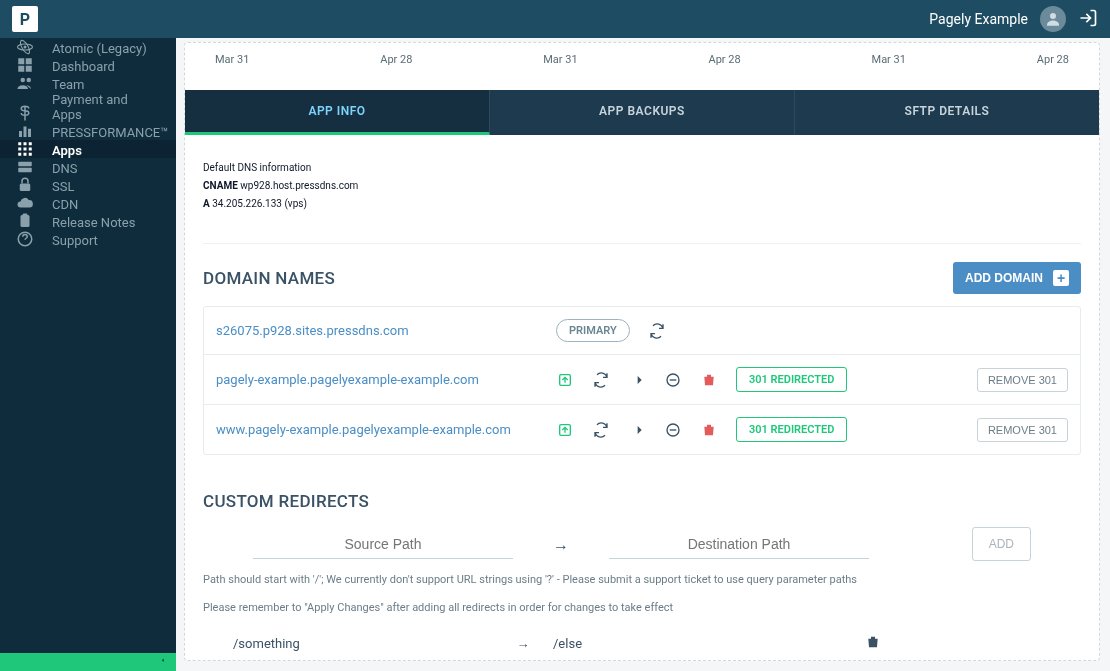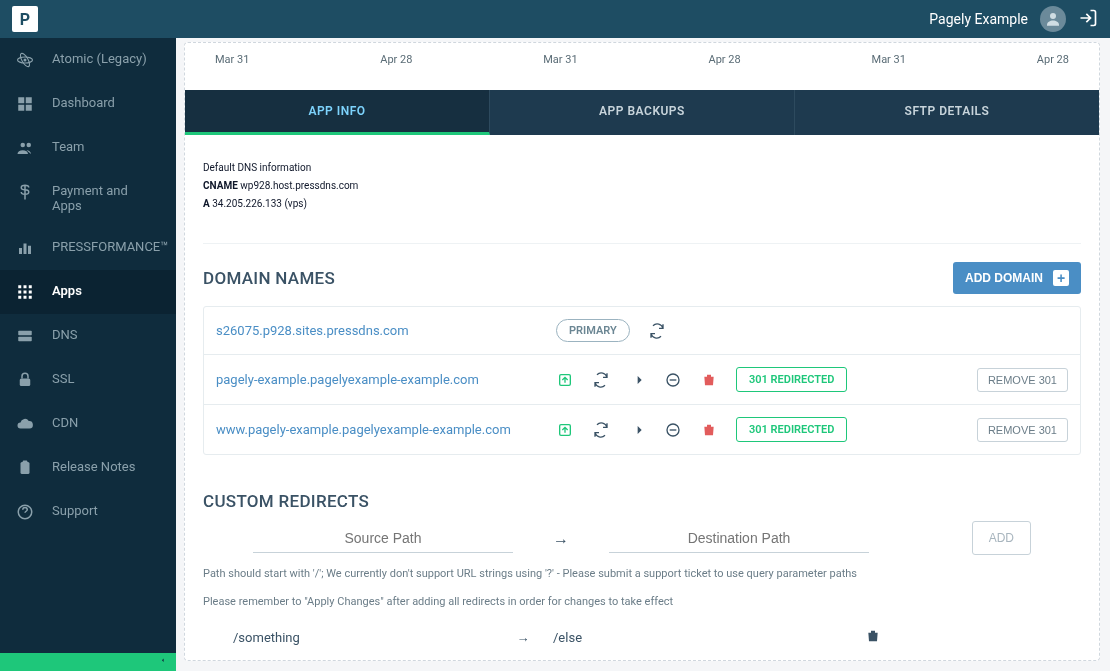--- a/index.html
+++ b/index.html
@@ -8,21 +8,21 @@
   .topbar { height: 38px; background: #1e4d63; display: flex; align-items: center; padding: 0 12px; justify-content: space-between; }
   .logo { width: 26px; height: 26px; background: #fff; color: #1e4d63; display: flex; align-items: center; justify-content: center; font-weight: 700; font-size: 16px; border-radius: 2px; }
   .topbar-right { display: flex; align-items: center; gap: 12px; color: #fff; font-size: 14px; }
   .avatar { width: 26px; height: 26px; border-radius: 50%; background: #6b8a9a; display: flex; align-items: center; justify-content: center; }
   .avatar svg { width: 18px; height: 18px; fill: #d0dde3; }
   .logout-icon svg { width: 20px; height: 20px; stroke: #fff; fill: none; stroke-width: 2; }
   
   .container { display: flex; height: 633px; }
   
   .sidebar { width: 176px; background: #0f2c3d; display: flex; flex-direction: column; position: relative; }
-  .side-item { display: flex; align-items: flex-start; gap: 18px; padding: 13px 16px; color: #8aa0ab; font-size: 13px; cursor: pointer; }
+  .side-item { display: flex; align-items: flex-end; gap: 18px; padding: 0 16px; color: #8aa0ab; font-size: 13px; cursor: pointer; }
   .side-item.active { background: #0b2332; color: #fff; font-weight: 600; border-left: 4px solid #0b2332; padding-left: 12px; }
   .side-icon { width: 18px; height: 18px; display: flex; align-items: center; justify-content: center; }
   .side-icon svg { width: 18px; height: 18px; fill: #8aa0ab; }
   .side-item.active .side-icon svg { fill: #fff; }
   .sidebar-footer { position: absolute; bottom: 0; left: 0; right: 0; background: #1ec77a; height: 18px; display:flex; align-items:center; justify-content:flex-end; padding-right:10px; }
   .sidebar-footer svg { width: 14px; height: 14px; fill: #0f2c3d; }
   
   .main { flex: 1; background: #fff; border: 1px dashed #d0d7de; border-radius: 4px; margin: 4px 10px 10px 8px; padding: 0; overflow-y: auto; position: relative; }
   .main-inner { background:#fff; border-radius:4px; margin:0; }
   
@@ -52,21 +52,21 @@
   .primary-chip { border: 1px solid #9bb3c0; color: #6b8693; padding: 4px 12px; border-radius: 14px; font-size: 11px; font-weight: 600; }
   .redirect-chip { border: 1px solid #1ec77a; color: #1ec77a; padding: 5px 12px; border-radius: 3px; font-size: 11px; font-weight: 600; }
   .icon-btn { width: 18px; height: 18px; display: flex; align-items: center; justify-content: center; cursor: pointer; }
   .icon-btn svg { width: 16px; height: 16px; fill: #3a5265; }
   .icon-btn.teal svg { fill: #1ec77a; }
   .icon-btn.red svg { fill: #e25c5c; }
   .domain-right { margin-left: auto; }
   .remove-301 { border: 1px solid #c7d2d9; color: #6b7d88; background:#fff; padding: 5px 10px; font-size: 11px; border-radius: 3px; cursor: pointer; }
   
   .redirects-header { margin-top: 36px; font-size: 17px; color: #3a5265; font-weight: 500; letter-spacing:0.3px; }
-  .redirect-form { display: flex; align-items: center; gap: 40px; margin-top: 10px; padding: 0 50px 0 50px; }
+  .redirect-form { display: flex; align-items: center; gap: 40px; margin-top: 16px; padding: 0 50px 0 50px; }
   .redirect-input { border: none; border-bottom: 1px solid #c7d2d9; padding: 6px 2px; font-size: 14px; color: #6b7d88; text-align: center; width: 260px; background: transparent; }
   .arrow-sep { color: #3a5265; font-size: 16px; }
   .add-btn { border: 1px solid #c7d2d9; color: #a8b5be; background: #fff; padding: 9px 16px; font-size: 12px; border-radius: 3px; cursor: pointer; margin-left: auto; }
   
   .help-text { font-size: 11px; color: #6b7d88; line-height: 1.6; margin-top: 10px; }
   
   .redirect-row { display: flex; align-items: center; padding: 10px 30px; font-size: 13px; color: #3a5265; margin-top: 8px; }
   .redirect-row .src { flex: 0 0 260px; }
   .redirect-row .arrow { flex: 0 0 60px; text-align:center; }
   .redirect-row .dst { flex: 0 0 260px; }

